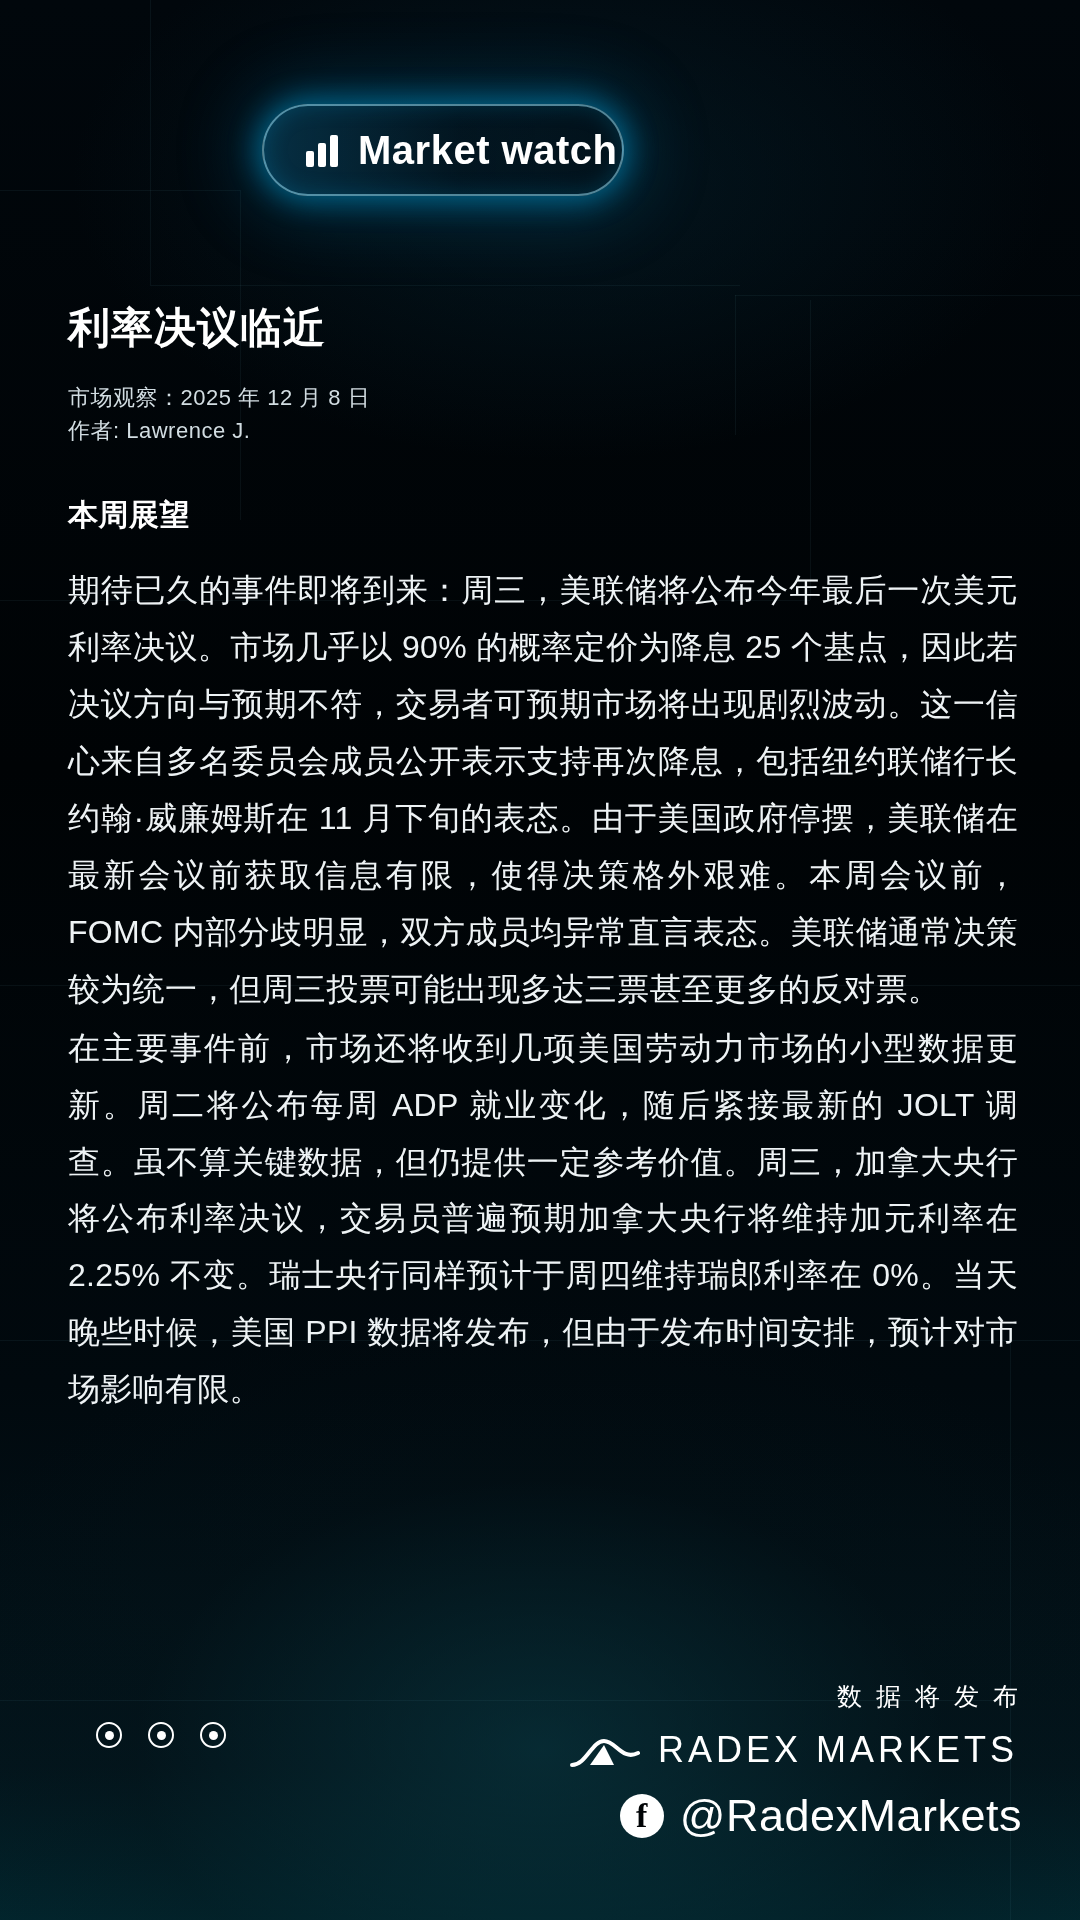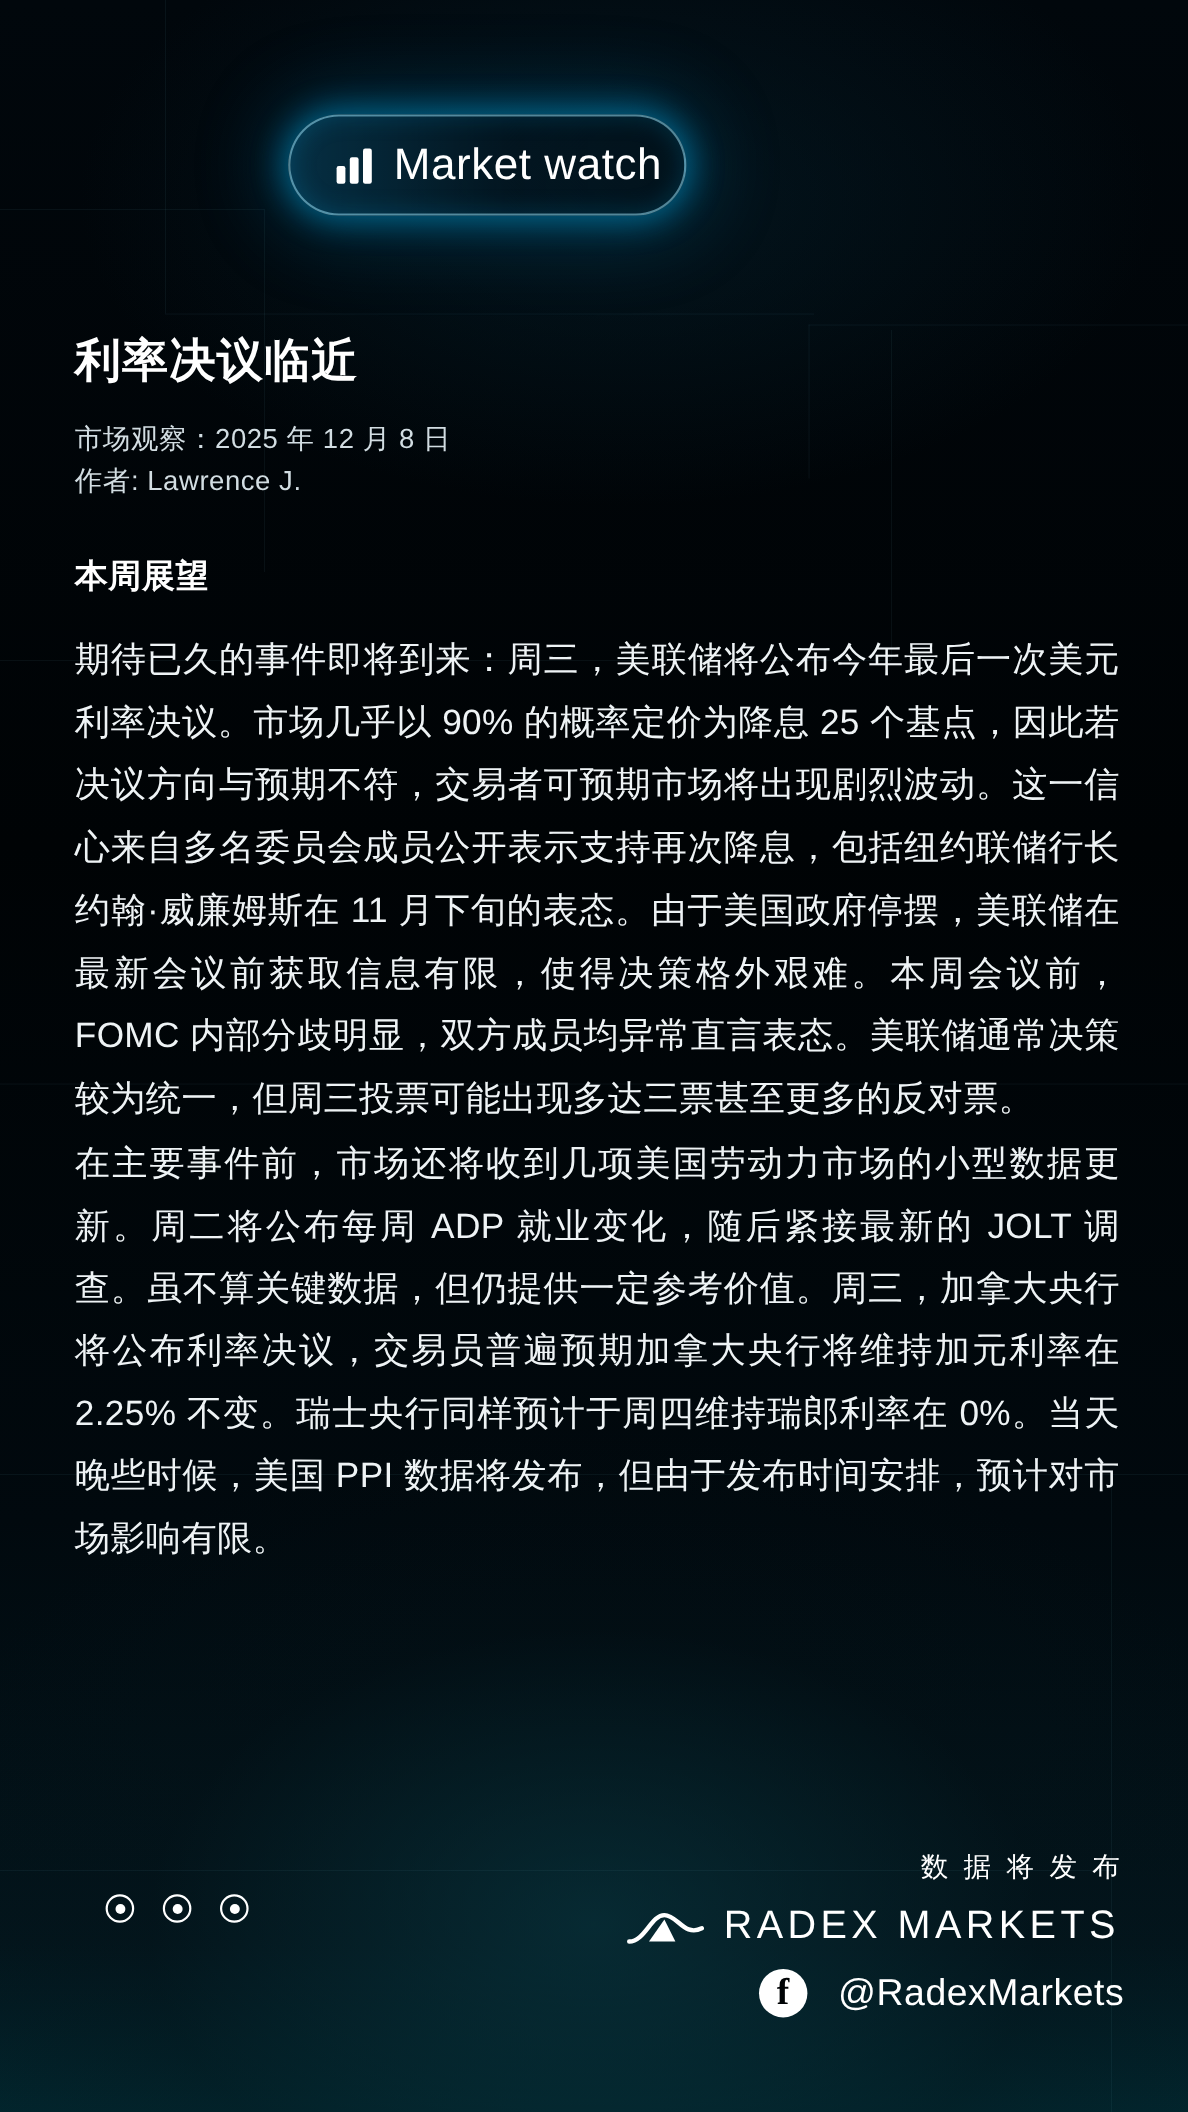--- a/index.html
+++ b/index.html
@@ -64,34 +64,34 @@
   }
   .badge-icon { display: flex; align-items: flex-end; gap: 4px; height: 34px; }
   .badge-icon i { display: block; width: 8px; background: #ffffff; border-radius: 2px; }
   .badge-icon i:nth-child(1) { height: 16px; }
   .badge-icon i:nth-child(2) { height: 24px; }
   .badge-icon i:nth-child(3) { height: 32px; }
   .badge-label {
     font-size: 40px;
     color: #ffffff;
     letter-spacing: 0.5px;
-    font-weight: 400;
+    font-weight: 700;
   }
 
   
   .article { position: absolute; left: 68px; top: 300px; width: 950px; }
   .headline {
     font-size: 42px;
     font-weight: 700;
     color: #ffffff;
     letter-spacing: 1px;
     margin-bottom: 25px;
   }
   .meta-line {
-    font-size: 25px;
+    font-size: 22px;
     color: #d2dde2;
     line-height: 1.5;
     letter-spacing: 0.5px;
   }
   .section-title {
     font-size: 30px;
     font-weight: 700;
     color: #ffffff;
     margin-top: 48px;
     margin-bottom: 26px;
@@ -166,24 +166,23 @@
     border-radius: 50%;
     background: #ffffff;
     color: #000305;
     font-size: 34px;
     font-weight: 700;
     font-family: "Liberation Serif", serif;
     display: flex; align-items: center; justify-content: center;
     line-height: 1;
   }
   .social-handle {
-    font-size: 34px;
-    color: #ffffff;
-    letter-spacing: 0.5px;
-    margin-left: 12px;
+    font-size: 45px;
+    color: #ffffff;
+    letter-spacing: 0.5px;
   }
 </style>
 </head>
 <body>
 
 <div class="page">
 
   <div class="grid-line v1"></div>
   <div class="grid-line v2"></div>
   <div class="grid-line v3"></div>

